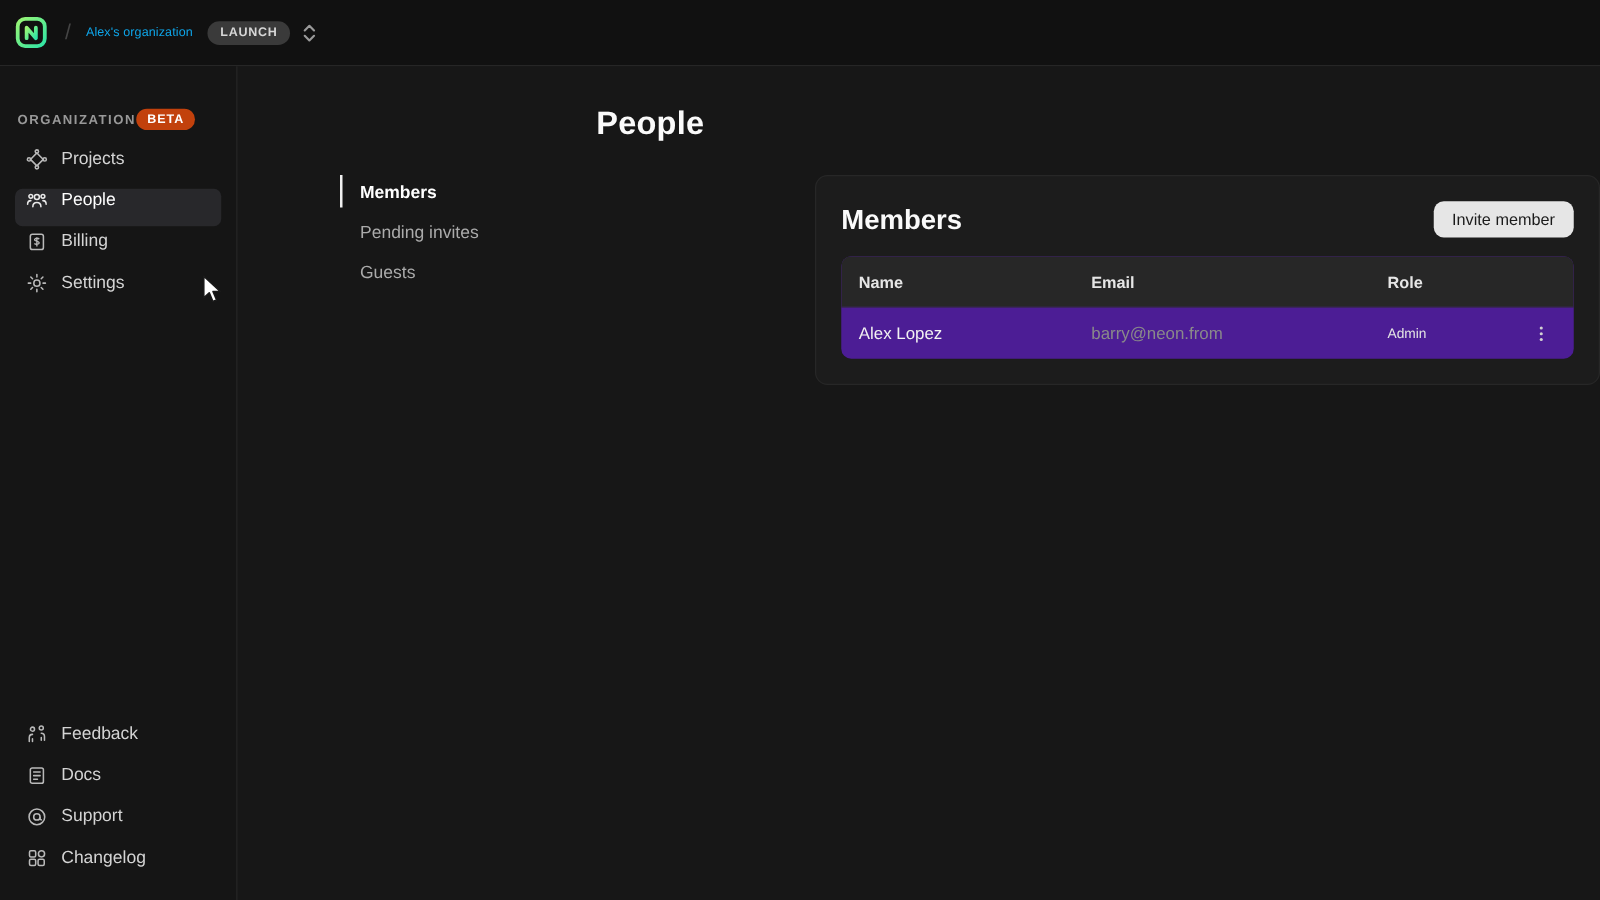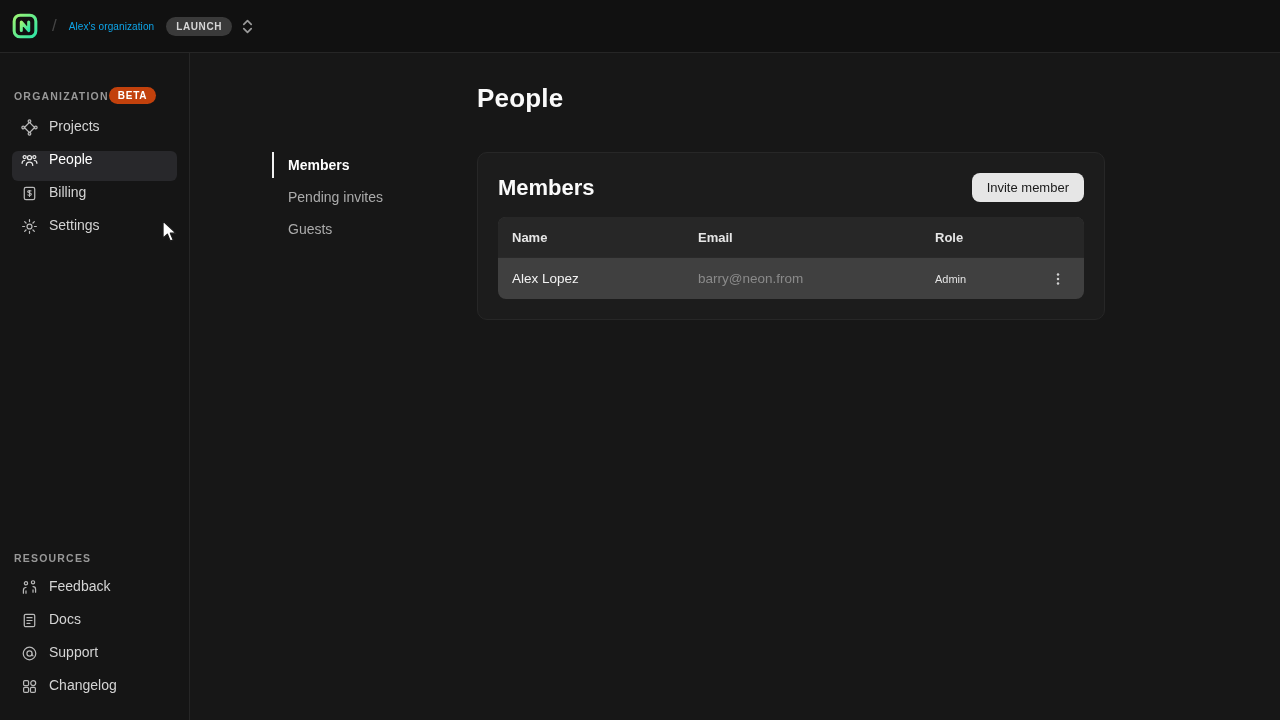--- a/index.html
+++ b/index.html
@@ -66,21 +66,21 @@
     color: #d4d4d4; font-size: 14px;
   }
   .side-item .ico { width: 19px; height: 19px; display: flex; align-items: center; justify-content: center; flex-shrink: 0; }
   .side-item.active { background: #28282b; color: #ffffff; font-weight: 500; }
   .side-spacer { flex: 1; }
   .resources { padding-bottom: 4px; }
 
   
   .main { flex: 1; padding: 30px 0 0 82px; }
   .page-title { font-size: 26px; font-weight: 700; color: #fafafa; margin-left: 205px; letter-spacing: .2px; }
-  .content-row { display: flex; margin-top: 38px; }
+  .content-row { display: flex; margin-top: 26px; justify-content: space-between; }
   .subnav { width: 205px; flex-shrink: 0; }
   .subnav-item {
     display: flex; align-items: center;
     height: 26px; margin-bottom: 6px;
     border-left: 2px solid transparent;
     padding-left: 14px;
     font-size: 14px; color: #ababab;
     cursor: pointer;
   }
   .subnav-item.active { border-left-color: #f0f0f0; color: #ffffff; font-weight: 600; }
@@ -101,21 +101,21 @@
     font-size: 13px; font-weight: 500;
     padding: 7px 15px;
     cursor: pointer;
   }
   .card-desc { font-size: 13.5px; color: #cfcfcf; margin-top: 15px; }
 
   .member-table {
     margin-top: 15px;
     border-radius: 8px;
     overflow: hidden;
-    background: #404040;
+    background: #4c1d95;
   }
   .t-row { display: grid; grid-template-columns: 186px 237px 1fr 40px; align-items: center; }
   .t-head { background: #272727; height: 40px; }
   .t-head .t-cell { font-size: 13px; font-weight: 600; color: #e6e6e6; }
   .t-cell { padding-left: 14px; }
   .t-body { height: 42px; border-top: 1px solid #2a2a2a; }
   .cell-name { font-size: 13.5px; color: #f2f2f2; }
   .cell-email { font-size: 13.5px; color: #8a8a8a; }
   .cell-role { font-size: 11px; color: #e4e4e4; }
   .kebab {
@@ -205,23 +205,20 @@
           <circle cx="10" cy="10" r="2.6"></circle>
           <path d="M10 2.8 v2 M10 15.2 v2 M2.8 10 h2 M15.2 10 h2 M4.9 4.9 l1.45 1.45 M13.65 13.65 l1.45 1.45 M15.1 4.9 l-1.45 1.45 M6.35 13.65 L4.9 15.1"></path>
         </svg>
       </span>
       <span>Settings</span>
     </div>
 
     <div class="side-spacer"></div>
 
     <div class="resources">
-      <div class="side-section-label">
-        <span class="side-section-text">RESOURCES</span>
-      </div>
 
       <div class="side-item">
         <span class="ico">
           <svg width="19" height="19" viewBox="0 0 20 20" fill="none" stroke="#b9b9b9" stroke-width="1.3" stroke-linecap="round">
             <circle cx="6.3" cy="5.6" r="1.7"></circle>
             <path d="M3.6 16 v-3.2 c0-1.7 1.2-2.8 2.7-2.8 M6.3 16 v-2.4"></path>
             <circle cx="13.7" cy="4.6" r="1.7"></circle>
             <path d="M16.4 15 v-3.2 c0-1.7-1.2-2.8-2.7-2.8 M13.7 15 v-2.4"></path>
           </svg>
         </span>

